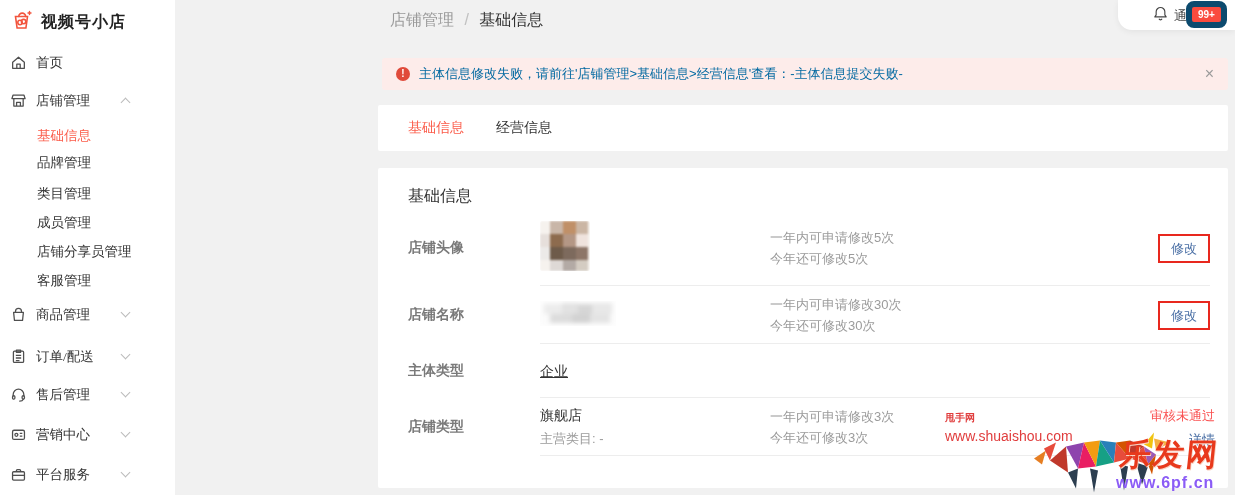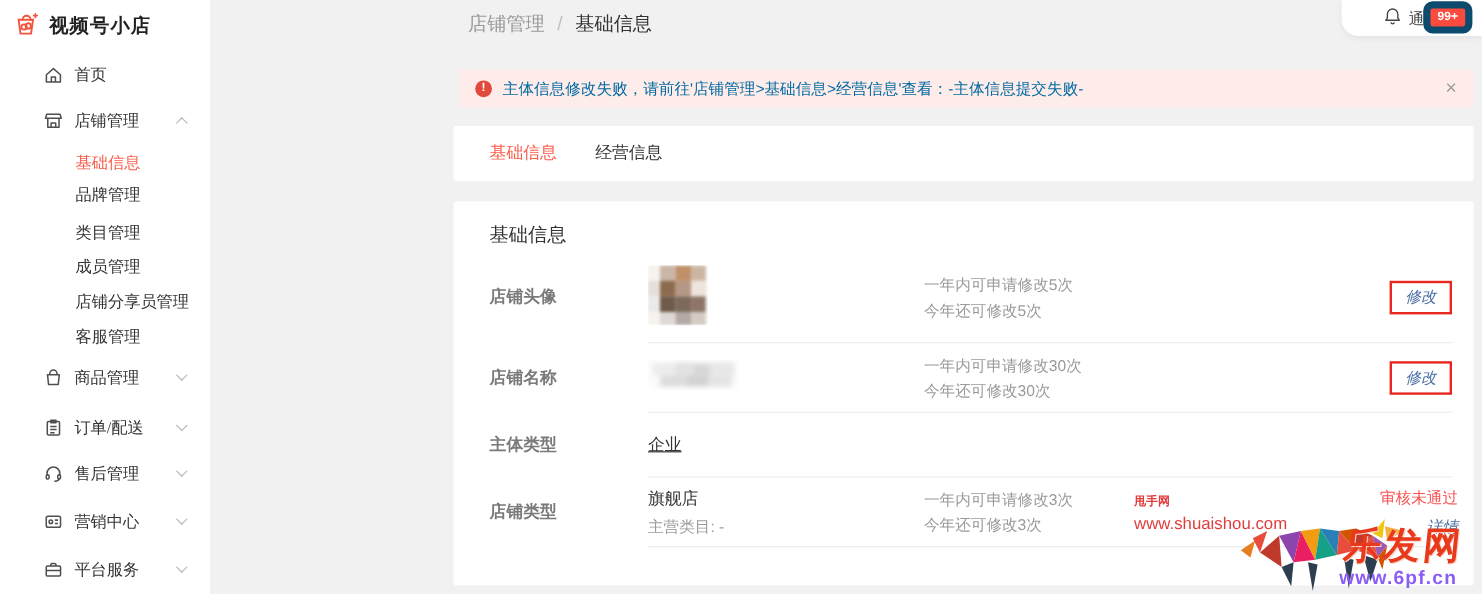--- a/index.html
+++ b/index.html
@@ -3,21 +3,21 @@
 <meta charset="utf-8">
 <style>
   * { margin:0; padding:0; box-sizing:border-box; }
   html,body { width:1235px; height:495px; overflow:hidden; }
   body { font-family:"Liberation Sans","DejaVu Sans",sans-serif; background:#f1f1f1; position:relative; color:#333; }
 
   
   .sidebar { position:absolute; left:0; top:0; width:175px; height:495px; background:#fff; z-index:10;font-family:Liberation Serif, serif; }
   .logo { position:absolute; left:10px; top:8px; display:flex; align-items:center; gap:7px; }
   .logo-title { font-size:16px; font-weight:bold; color:#222; letter-spacing:1px; }
-  .side-item { position:absolute; left:0; width:159px; height:20px; display:flex; align-items:center; cursor:pointer;margin-left:26px; }
+  .side-item { position:absolute; left:0; width:159px; height:20px; display:flex; align-items:center; cursor:pointer; }
   .side-item .s-icon { position:absolute; left:10px; top:1px; width:17px; height:17px; }
   .side-item .s-label { position:absolute; left:36px; font-size:13.5px; color:#333; white-space:nowrap; }
   .side-item.sub .s-label { left:37px; }
   .side-item.active .s-label { color:#fb5c4a; }
   .chev { position:absolute; right:30px; top:7px; width:7px; height:7px; border-left:1.4px solid #bbb; border-bottom:1.4px solid #bbb; }
   .chev.down { transform:rotate(-45deg); top:4px; }
   .chev.up { transform:rotate(135deg); top:8px; }
 
   
   .breadcrumb { position:absolute; left:390px; top:10px; font-size:16px; }
@@ -49,21 +49,21 @@
   .form-row .divider { position:absolute; left:162px; right:18px; bottom:0; height:1px; background:#ededed; }
   .r1 { height:76px; } .r2 { height:58px; } .r3 { height:54px; } .r4 { height:58px; }
   .col-label { width:132px; font-size:14px; color:#7a7a7a; flex:none;font-weight:bold; }
   .col-value { width:230px; flex:none; }
   .col-hint { width:175px; flex:none; font-size:13px; color:#9b9b9b; line-height:21px; }
   .col-vendor { width:205px; flex:none; }
   .col-action { margin-left:auto; flex:none; }
   .col-status { margin-left:auto; flex:none; text-align:right; }
 
   .annotation-box { display:inline-block; border:2px solid #e8281e; padding:3px 11px; background:#fff; }
-  .link-blue { color:#4a6fa5; font-size:13px; text-decoration:none; cursor:pointer;font-style:italic; }
+  .link-blue { color:#4a6fa5; font-size:13px; text-decoration:none; cursor:pointer; }
   .value-link { font-size:14px; color:#333; text-decoration:underline; cursor:pointer; }
   .value-main { font-size:14px; color:#333; }
   .value-sub { font-size:13px; color:#9b9b9b; margin-top:5px; }
   .vendor-name { font-size:10px; font-weight:bold; color:#e03c3c; }
   .vendor-url { font-size:14px; color:#e03c3c; margin-top:3px; }
   .status-red { font-size:13px; color:#fa5151; }
   .detail-link { display:block; margin-top:6px; }
 
   .avatar-blur { width:50px; height:50px; overflow:hidden; border-radius:2px; }
   .name-blur { width:76px; height:25px; overflow:hidden; }

